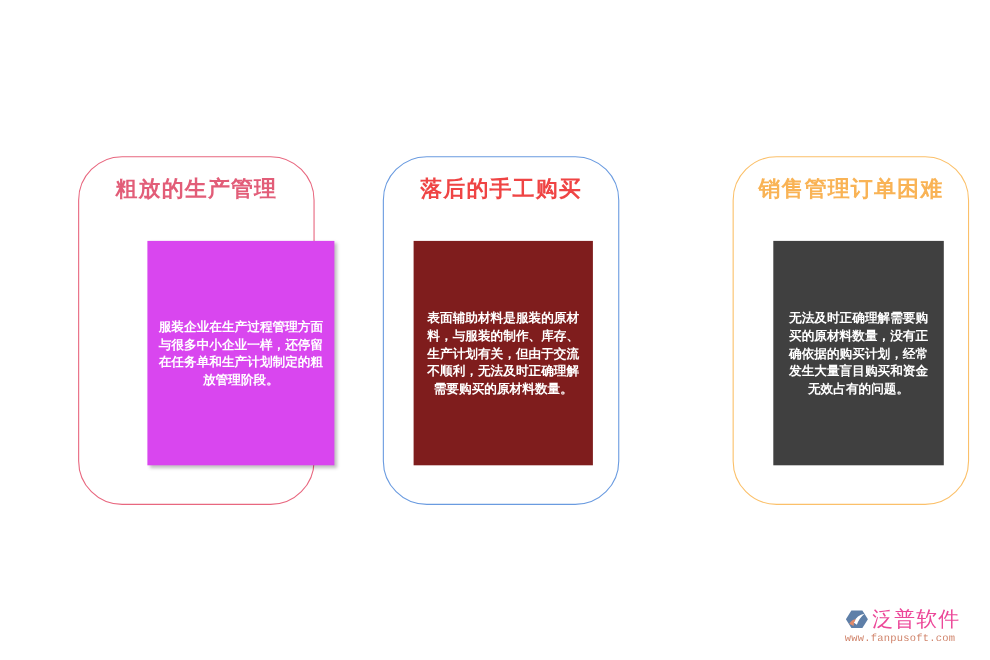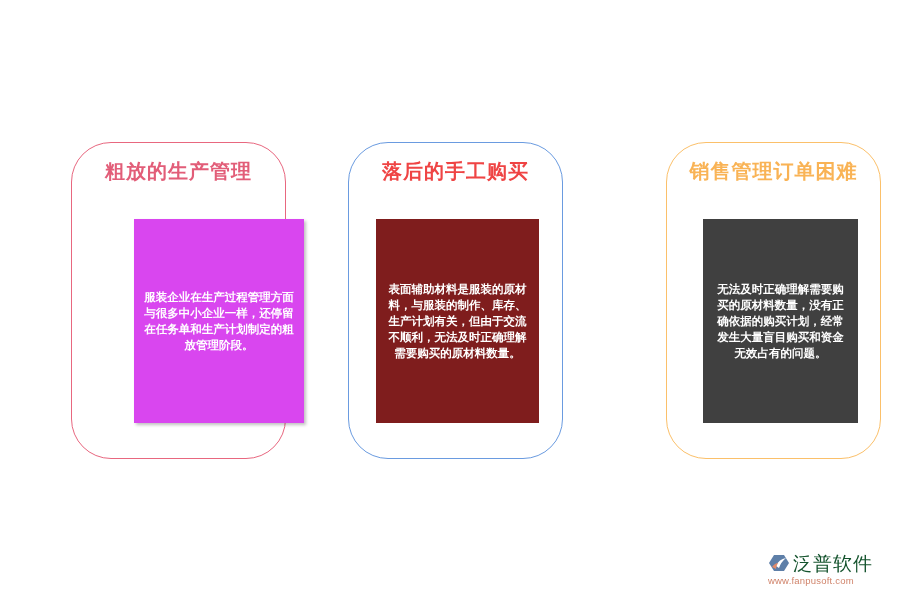--- a/index.html
+++ b/index.html
@@ -97,26 +97,26 @@
       align-items: center;
     }
     .logo-icon {
       width: 22px;
       height: 18px;
       margin-right: 3px;
     }
     .logo-name {
       font-family: "DejaVu Sans", sans-serif;
       font-size: 19px;
-      color: #14532d;
+      color: #ec4899;
       letter-spacing: 1px;
       line-height: 22px;
     }
     .logo-url {
-      font-family: Liberation Sans, sans-serif;
+      font-family: Liberation Mono, monospace;
       font-size: 9.5px;
       color: #d0836a;
       line-height: 12px;
       margin-top: 1px;
       letter-spacing: 0.2px;
     }
   </style>
 </head>
 <body>
 

